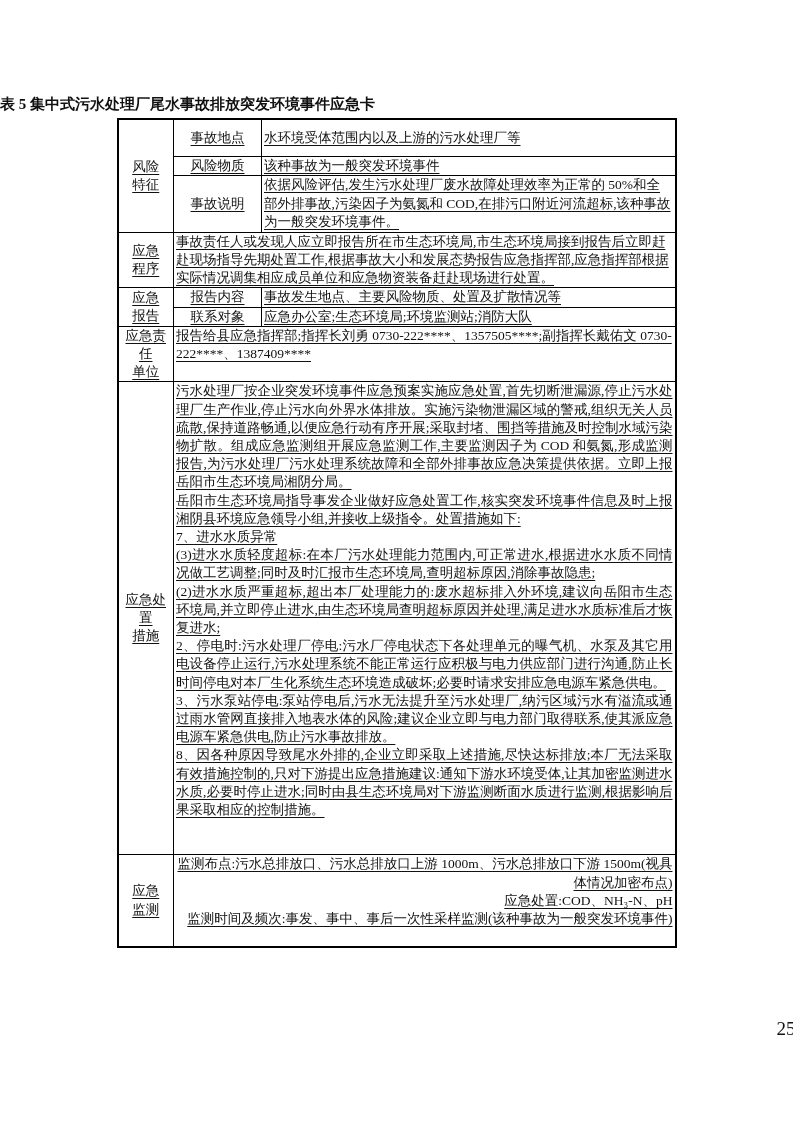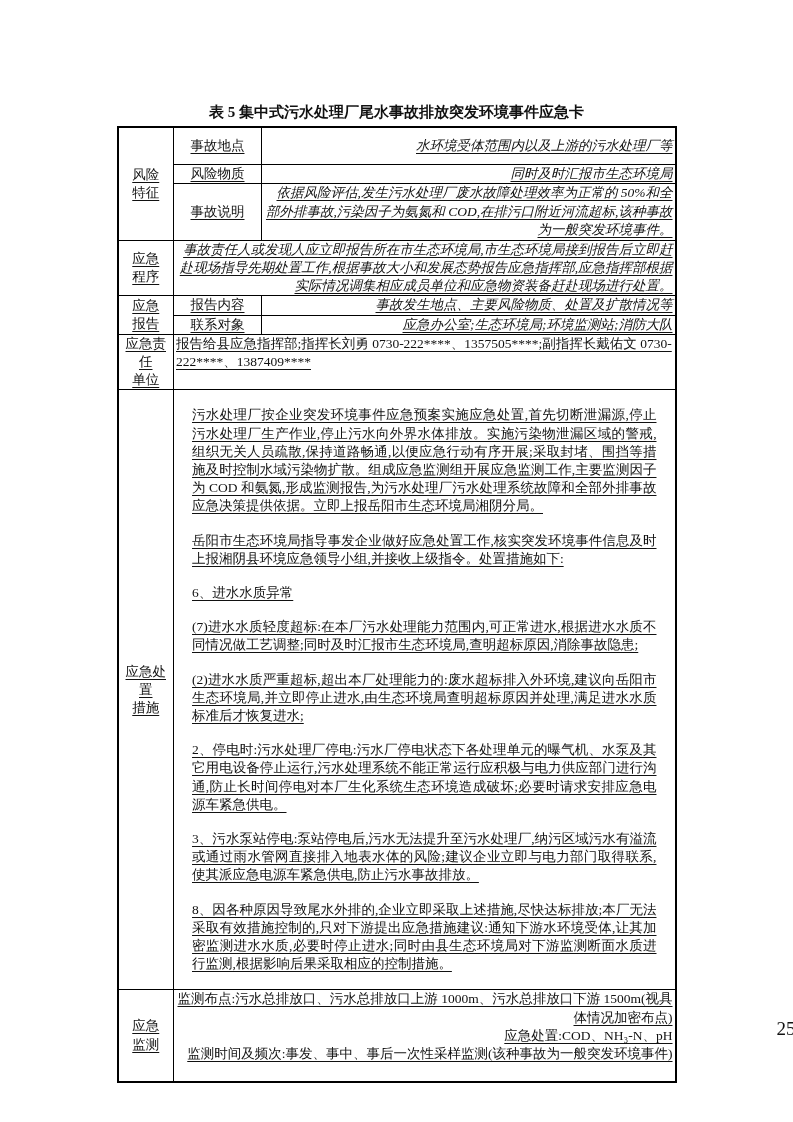--- a/index.html
+++ b/index.html
@@ -9,48 +9,47 @@
     height: 1122px;
     background: #ffffff;
     position: relative;
     margin: 0 auto;
     font-family: "Liberation Serif", "DejaVu Serif", serif;
     color: #111111;
     overflow: hidden;
   }
   .doc-title {
     padding-top: 95px;
-    text-align: center;
+    text-align: left;
     font-weight: 700;
     font-size: 15px;
-    margin-top: 8px;
   }
   table.card {
     border-collapse: collapse;
     table-layout: fixed;
     width: 558px;
     margin: 4px auto 0 auto;
     border: 2px solid #000;
   }
   td {
     border: 1px solid #000;
     padding: 0 2px;
     font-size: 13.5px;
     line-height: 18.2px;
     vertical-align: middle;
     text-decoration: underline;
     text-underline-offset: 2.5px;
     text-decoration-thickness: 1px;
     word-break: break-all;
   }
   .lbl { text-align: center; white-space: pre-line; }
-  .ctr { text-align: right; font-style: italic; }
+  .ctr { text-align: left; }
   .lft { text-align: left; }
   .top { vertical-align: top; }
-  .para { margin: 16px; text-align: justify; }
+  .para { margin: 0; text-align: justify; }
   .mline { margin: 0; text-align: right; }
   tr.r1 { height: 37px; }
   tr.r2 { height: 18px; }
   tr.r3 { height: 57px; }
   tr.r4 { height: 53px; }
   tr.r5 { height: 18px; }
   tr.r6 { height: 19px; padding-left: 32px; }
   tr.r7 { height: 35px; margin-top: 44px; }
   tr.r8 { height: 473px; }
   tr.r9 { height: 92px; }
@@ -80,21 +79,21 @@
     </colgroup>
     <tbody>
       <tr class="r1">
         <td class="lbl" rowspan="3">风险
 特征</td>
         <td class="lbl">事故地点</td>
         <td class="ctr">水环境受体范围内以及上游的污水处理厂等</td>
       </tr>
       <tr class="r2">
         <td class="lbl">风险物质</td>
-        <td class="ctr">同时及时汇报市生态环境局</td>
+        <td class="ctr">该种事故为一般突发环境事件</td>
       </tr>
       <tr class="r3">
         <td class="lbl">事故说明</td>
         <td class="ctr">依据风险评估,发生污水处理厂废水故障处理效率为正常的 50%和全部外排事故,污染因子为氨氮和 COD,在排污口附近河流超标,该种事故为一般突发环境事件。</td>
       </tr>
       <tr class="r4">
         <td class="lbl">应急
 程序</td>
         <td class="ctr" colspan="2">事故责任人或发现人应立即报告所在市生态环境局,市生态环境局接到报告后立即赶赴现场指导先期处置工作,根据事故大小和发展态势报告应急指挥部,应急指挥部根据实际情况调集相应成员单位和应急物资装备赶赴现场进行处置。</td>
       </tr>
@@ -112,22 +111,22 @@
         <td class="lbl">应急责任
 单位</td>
         <td class="lft top" colspan="2">报告给县应急指挥部;指挥长刘勇 0730-222****、1357505****;副指挥长戴佑文 0730-222****、1387409****</td>
       </tr>
       <tr class="r8">
         <td class="lbl">应急处置
 措施</td>
         <td class="lft top" colspan="2">
           <p class="para">污水处理厂按企业突发环境事件应急预案实施应急处置,首先切断泄漏源,停止污水处理厂生产作业,停止污水向外界水体排放。实施污染物泄漏区域的警戒,组织无关人员疏散,保持道路畅通,以便应急行动有序开展;采取封堵、围挡等措施及时控制水域污染物扩散。组成应急监测组开展应急监测工作,主要监测因子为 COD 和氨氮,形成监测报告,为污水处理厂污水处理系统故障和全部外排事故应急决策提供依据。立即上报岳阳市生态环境局湘阴分局。</p>
           <p class="para">岳阳市生态环境局指导事发企业做好应急处置工作,核实突发环境事件信息及时上报湘阴县环境应急领导小组,并接收上级指令。处置措施如下:</p>
-          <p class="para">6、进水水质异常</p>
-          <p class="para">(7)进水水质轻度超标:在本厂污水处理能力范围内,可正常进水,根据进水水质不同情况做工艺调整;同时及时汇报市生态环境局,查明超标原因,消除事故隐患;</p>
+          <p class="para">7、进水水质异常</p>
+          <p class="para">(3)进水水质轻度超标:在本厂污水处理能力范围内,可正常进水,根据进水水质不同情况做工艺调整;同时及时汇报市生态环境局,查明超标原因,消除事故隐患;</p>
           <p class="para">(2)进水水质严重超标,超出本厂处理能力的:废水超标排入外环境,建议向岳阳市生态环境局,并立即停止进水,由生态环境局查明超标原因并处理,满足进水水质标准后才恢复进水;</p>
           <p class="para">2、停电时:污水处理厂停电:污水厂停电状态下各处理单元的曝气机、水泵及其它用电设备停止运行,污水处理系统不能正常运行应积极与电力供应部门进行沟通,防止长时间停电对本厂生化系统生态环境造成破坏;必要时请求安排应急电源车紧急供电。</p>
           <p class="para">3、污水泵站停电:泵站停电后,污水无法提升至污水处理厂,纳污区域污水有溢流或通过雨水管网直接排入地表水体的风险;建议企业立即与电力部门取得联系,使其派应急电源车紧急供电,防止污水事故排放。</p>
           <p class="para">8、因各种原因导致尾水外排的,企业立即采取上述措施,尽快达标排放;本厂无法采取有效措施控制的,只对下游提出应急措施建议:通知下游水环境受体,让其加密监测进水水质,必要时停止进水;同时由县生态环境局对下游监测断面水质进行监测,根据影响后果采取相应的控制措施。</p>
         </td>
       </tr>
       <tr class="r9">
         <td class="lbl">应急
 监测</td>
         <td class="lft top" colspan="2">

